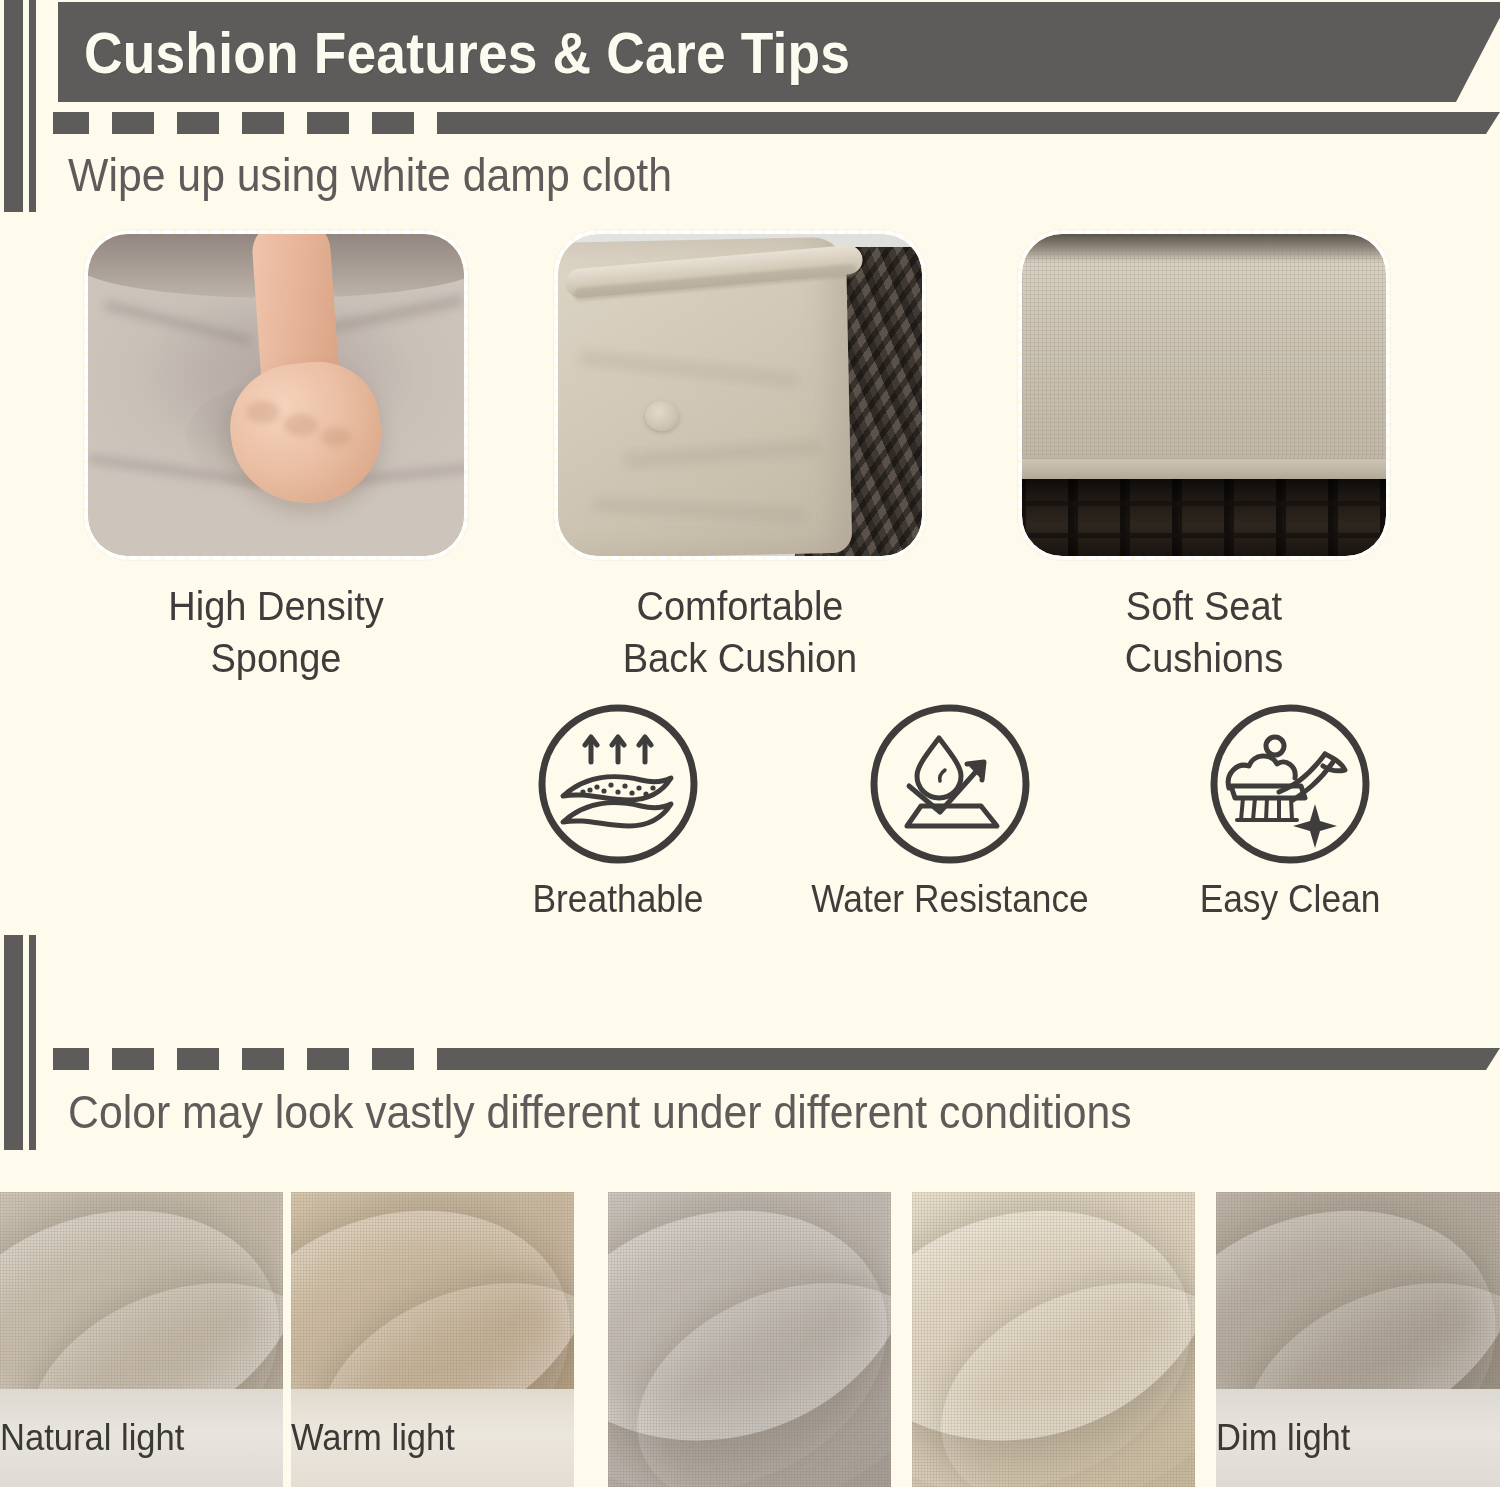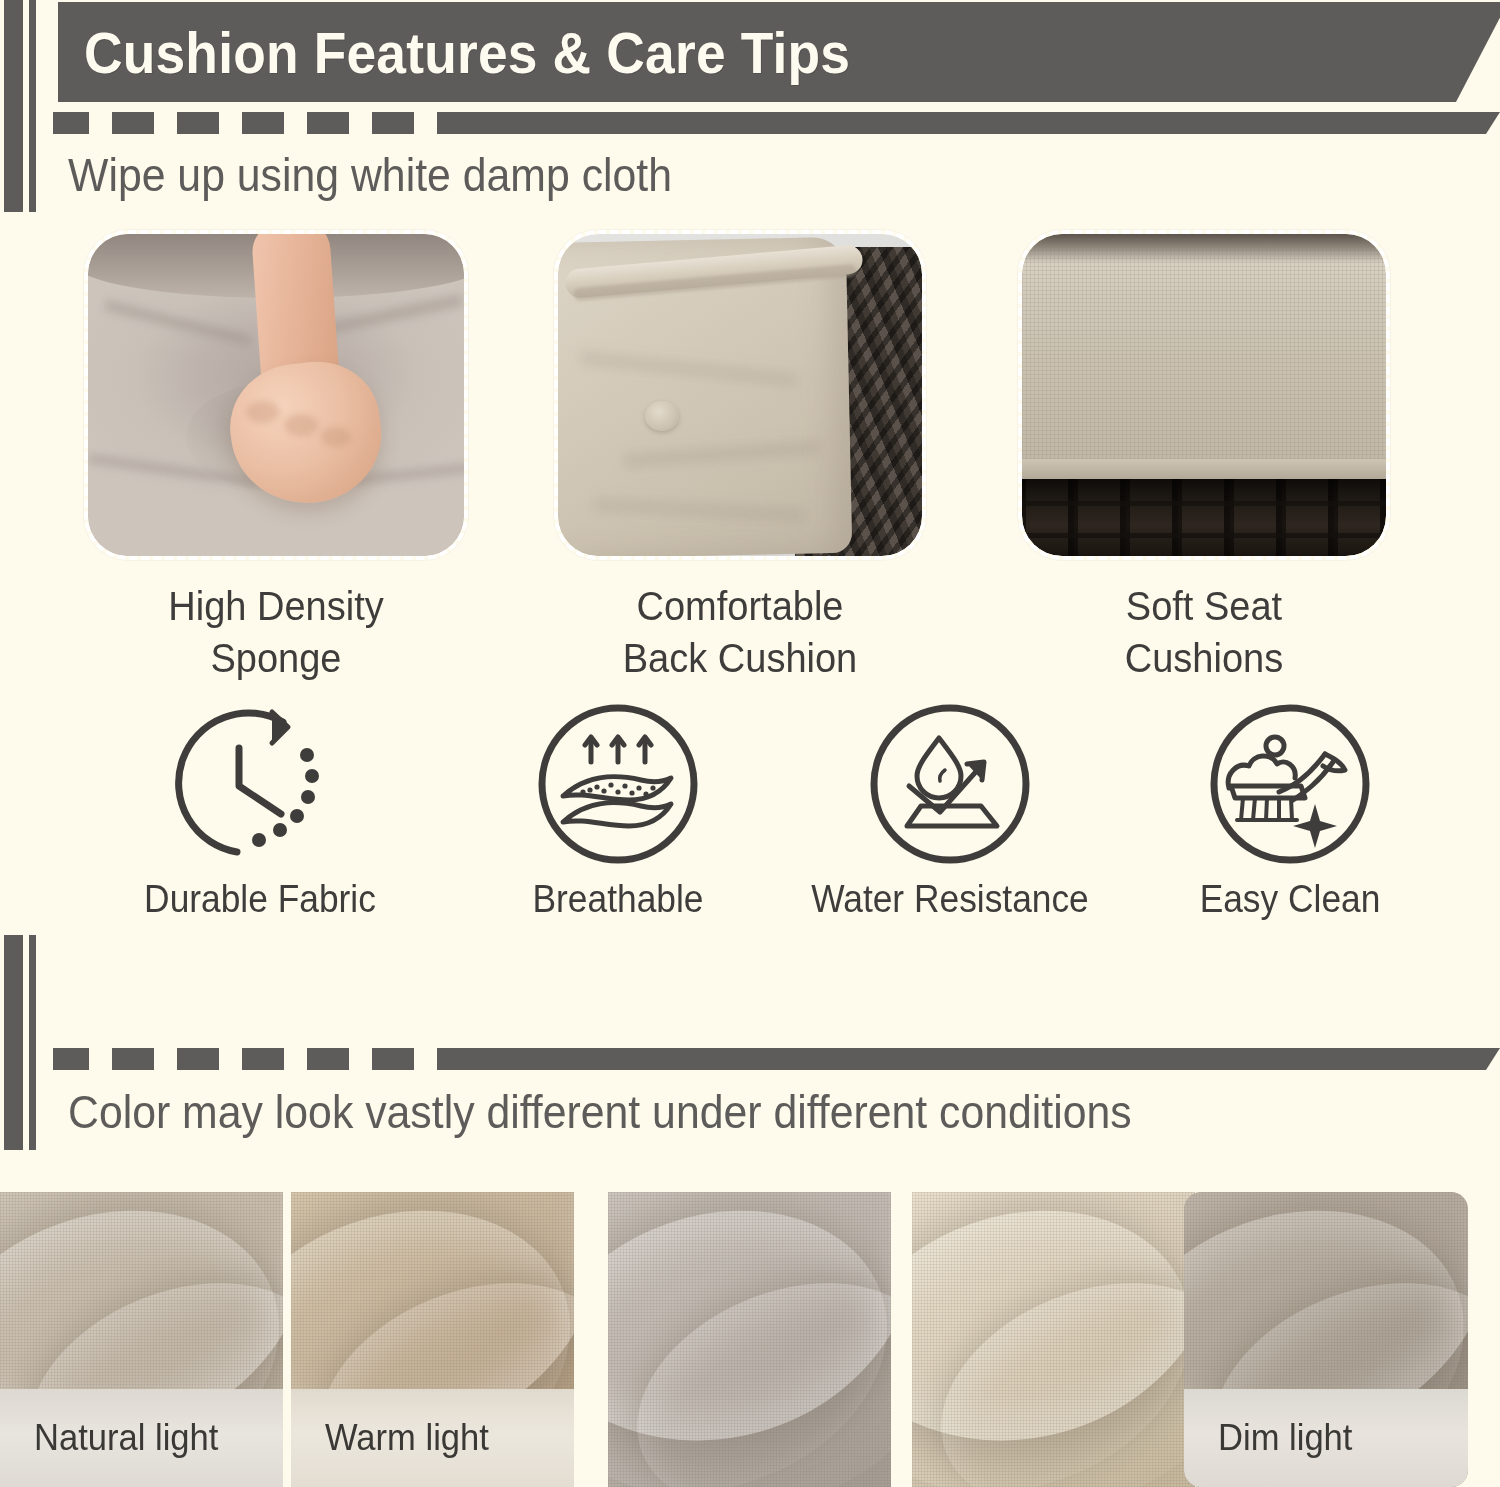--- a/index.html
+++ b/index.html
@@ -218,21 +218,21 @@
     transform:rotate(-19deg);
   }
   .swatch .fold3 {
     position:absolute; left:8%; top:34%; width:110%; height:70%;
     border-radius:50%;
     box-shadow: inset 0 18px 34px rgba(255,255,255,0.18), 0 -10px 26px rgba(90,78,64,0.16);
     transform:rotate(-22deg);
   }
   .swatch .labelband {
     position:absolute; left:0; right:0; bottom:0; height:98px;
-    display:flex; align-items:center; padding-left:34px;
+    display:flex; align-items:center; 
   }
   .swatch .labeltext {
     color:#3a3936; font-size:36px; white-space:nowrap;
     transform:scaleX(0.96); transform-origin:left center;
   }
 </style>
 </head>
 <body>
 
 <div id="page">
@@ -309,38 +309,20 @@
         <div class="p3-wickerline" style="top:83%;"></div>
         <div class="p3-wickerline" style="top:93%;"></div>
       </div>
     </div>
   </div>
   <div class="photo-caption" style="left:1018px; top:580px; width:372px;">
     <div>Soft Seat</div>
     <div>Cushions</div>
   </div>
 
-  <div class="icon-item" style="left:90px; top:700px; width:340px;">
-    <svg width="178" height="168" viewBox="0 0 178 168">
-      <g fill="none" stroke="#3e3d3b" stroke-width="7" stroke-linecap="round" stroke-linejoin="round">
-        <path d="M112 22 A70 70 0 1 0 66 152"></path>
-        <polyline points="101,12 117,27 101,43" fill="#3e3d3b" stroke-width="5"></polyline>
-        <polyline points="68,48 68,86 110,114"></polyline>
-      </g>
-      <g fill="#3e3d3b">
-        <circle cx="136" cy="55" r="7"></circle>
-        <circle cx="141" cy="76" r="7"></circle>
-        <circle cx="137" cy="97" r="7"></circle>
-        <circle cx="126" cy="116" r="7"></circle>
-        <circle cx="109" cy="130" r="7"></circle>
-        <circle cx="88" cy="140" r="7"></circle>
-      </g>
-    </svg>
-    <div class="icon-label">Durable Fabric</div>
-  </div>
 
   <div class="icon-item" style="left:448px; top:700px; width:340px;">
     <svg width="178" height="168" viewBox="0 0 178 168">
       <g fill="none" stroke="#3e3d3b" stroke-width="7" stroke-linecap="round" stroke-linejoin="round">
         <circle cx="89" cy="84" r="76"></circle>
         <g stroke-width="5">
           <line x1="62" y1="62" x2="62" y2="38"></line>
             <polyline points="56,45 62,37 68,45"></polyline>
           <line x1="89" y1="62" x2="89" y2="38"></line>
             <polyline points="83,45 89,37 95,45"></polyline>
@@ -452,21 +434,21 @@
   </div>
 
   <div class="swatch" style="left:912px; width:283px;">
     <div class="cloth" style="background:linear-gradient(145deg,#eae0cd 0%, #ddd2bd 45%, #c6b89c 100%);"></div>
     <div class="fold1"></div>
     <div class="fold2"></div>
     <div class="fold3"></div>
     <div class="weave"></div>
   </div>
 
-  <div class="swatch" style="left:1184px; width:284px;border-radius:17px;">
+  <div class="swatch" style="left:1216px; width:284px;">
     <div class="cloth" style="background:linear-gradient(145deg,#bfb5a8 0%, #b2a89b 45%, #968c7f 100%);"></div>
     <div class="fold1"></div>
     <div class="fold2"></div>
     <div class="fold3"></div>
     <div class="weave"></div>
     <div class="labelband" style="background:linear-gradient(180deg,#dcd8d2 0%, #e8e4dd 45%, #dedad3 100%);">
       <span class="labeltext">Dim light</span>
     </div>
   </div>
 

